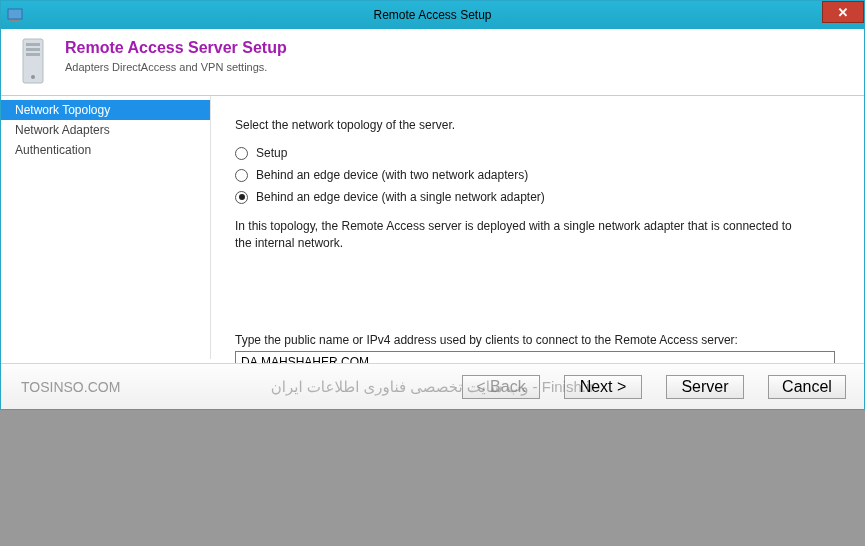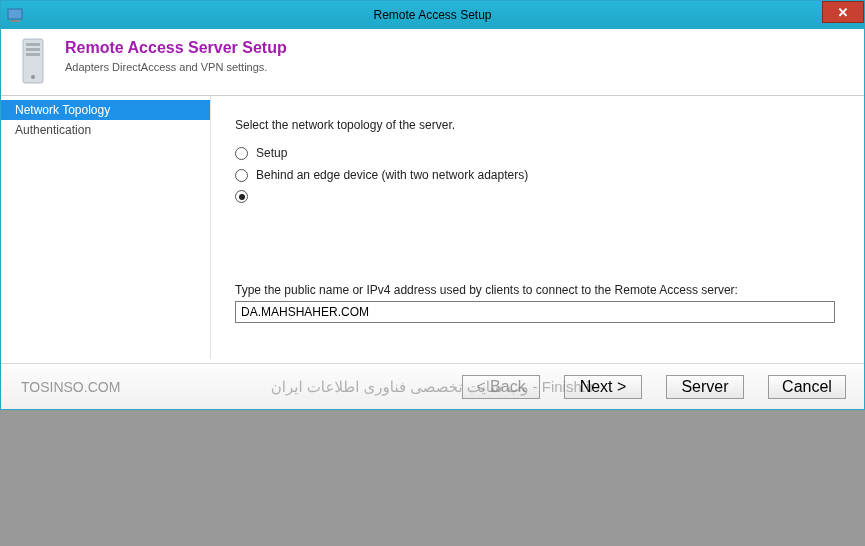--- a/index.html
+++ b/index.html
@@ -223,39 +223,44 @@
       <div class="subtitle">Adapters DirectAccess and VPN settings.</div>
     </div>
   </div>
 
   <div class="body">
     <div class="sidebar">
       <div class="sidebar-item selected">
         <span>Network Topology</span>
       </div>
       <div class="sidebar-item">
+        <span>Network Adapters</span>
+      </div>
+      <div class="sidebar-item">
         <span>Authentication</span>
       </div>
     </div>
 
     <div class="main">
       <div class="instruction">Select the network topology of the server.</div>
 
       <div class="radio-row">
         <span class="radio"></span>
         <span>Setup</span>
       </div>
       <div class="radio-row">
         <span class="radio"></span>
         <span>Behind an edge device (with two network adapters)</span>
       </div>
       <div class="radio-row">
         <span class="radio checked"></span>
-      </div>
-
+        <span>Behind an edge device (with a single network adapter)</span>
+      </div>
+
+      <div class="desc">In this topology, the Remote Access server is deployed with a single network adapter that is connected to the internal network.</div>
 
       <div class="field-label">Type the public name or IPv4 address used by clients to connect to the Remote Access server:</div>
       <input class="text-input" type="text" value="DA.MAHSHAHER.COM" style="">
     </div>
   </div>
 
   <div class="footer">
     <div class="wm-left">TOSINSO.COM</div>
     <div class="wm-center">Finish.ir - وب سایت تخصصی فناوری اطلاعات ایران</div>
 

